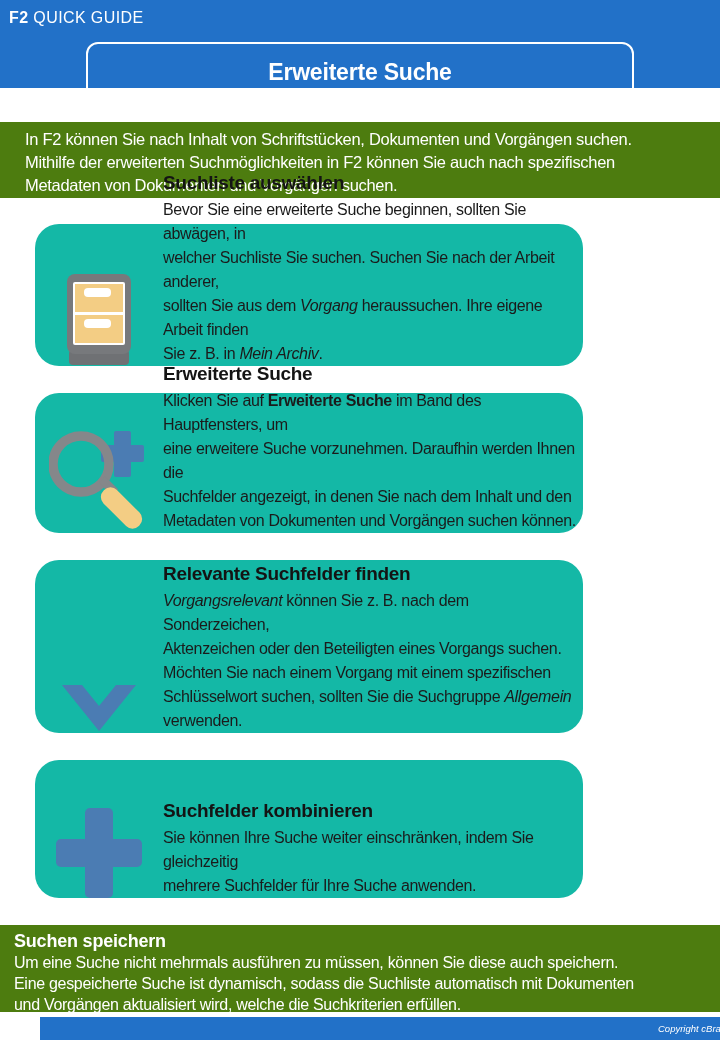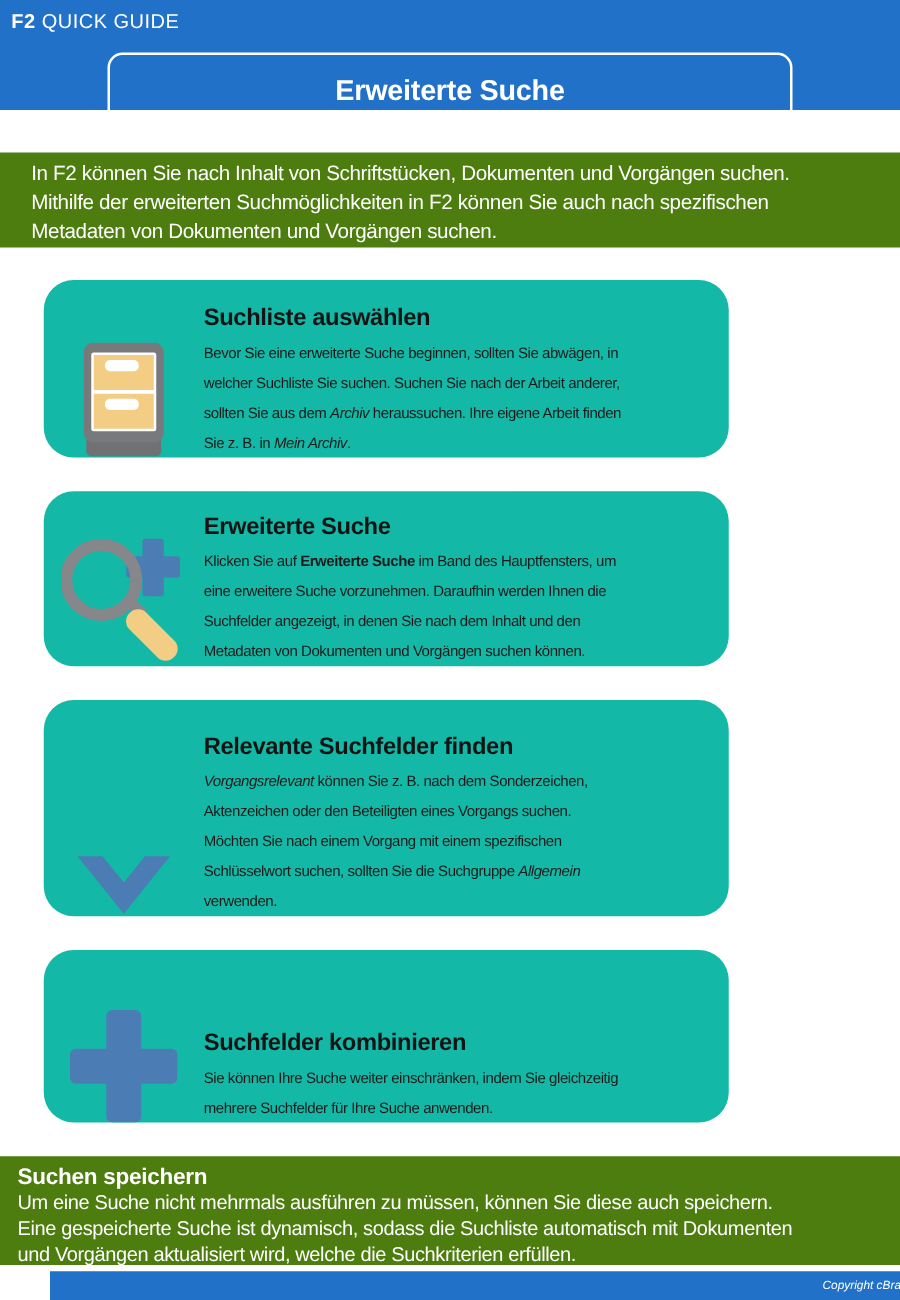--- a/index.html
+++ b/index.html
@@ -29,21 +29,21 @@
     position:absolute;left:35px;width:548px;background:#14b8a6;border-radius:24px;
     display:flex;flex-direction:row;align-items:flex-end;box-sizing:border-box;
   }
   .card1{top:224px;height:142px;}
   .card2{top:393px;height:140px;}
   .card3{top:560px;height:173px;}
   .card4{top:760px;height:138px;}
   .icon-col{width:128px;flex:0 0 128px;display:flex;align-items:center;justify-content:center;}
   .txt{flex:1 1 auto;padding:6px 6px 0 0;}
   .txt h2{margin:0 0 2px 0;font-size:19px;font-weight:700;color:#141414;letter-spacing:-.3px;line-height:26px;}
-  .txt p{margin:0;font-size:12px;line-height:24px;color:#1b1b1b;letter-spacing:-.35px;white-space:pre-line;}
+  .txt p{margin:0;font-size:16px;line-height:24px;color:#1b1b1b;letter-spacing:-.35px;white-space:pre-line;}
   .bold{font-weight:700;}
   .italic{font-style:italic;}
   
   .ftr{
     position:absolute;left:0;top:1017px;width:720px;height:23px;background:#2271C8;
     display:flex;align-items:center;justify-content:flex-end;box-sizing:border-box;padding-right:8px;margin-left:40px;
   }
   .ftr span{color:#fff;font-size:9.5px;font-style:italic;}
 </style>
 </head>
@@ -73,21 +73,21 @@
         <rect x="9" y="10" width="48" height="28" fill="#F3CD84"></rect>
         <rect x="9" y="41" width="48" height="28" fill="#F3CD84"></rect>
         <rect x="18" y="14" width="27" height="9" rx="4" fill="#FFFFFF"></rect>
         <rect x="18" y="45" width="27" height="9" rx="4" fill="#FFFFFF"></rect>
       </svg>
     </div>
     <div class="txt">
       <h2>Suchliste auswählen</h2>
       <p><span>Bevor Sie eine erweiterte Suche beginnen, sollten Sie abwägen, in
 welcher Suchliste Sie suchen. Suchen Sie nach der Arbeit anderer,
-sollten Sie aus dem </span><span class="italic">Archiv</span><span> heraussuchen. Ihre eigene Arbeit finden
+sollten Sie aus dem </span><span class="italic">Vorgang</span><span> heraussuchen. Ihre eigene Arbeit finden
 Sie z. B. in </span><span class="italic">Mein Archiv</span><span>.</span></p>
     </div>
   </section>
 
   <section class="card card2">
     <div class="icon-col">
       <svg width="100" height="104" viewBox="0 0 100 104">
         <rect x="65" y="2" width="17" height="46" rx="2" fill="#4B7CB3"></rect>
         <rect x="52" y="16" width="43" height="17" rx="2" fill="#4B7CB3"></rect>
         <circle cx="32" cy="35" r="28" fill="none" stroke="#85878A" stroke-width="9.5"></circle>

